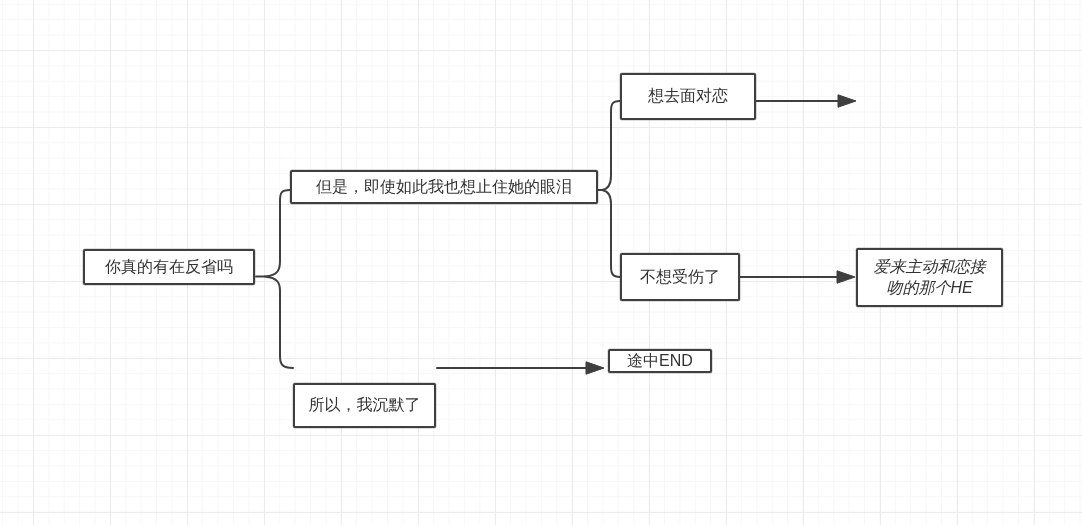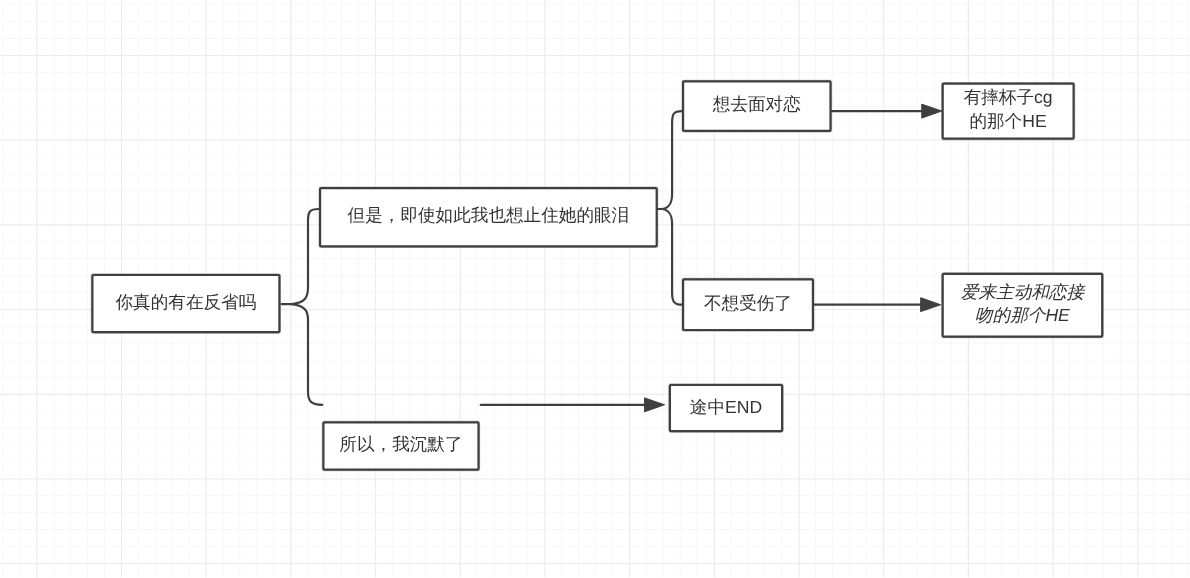--- a/index.html
+++ b/index.html
@@ -36,28 +36,28 @@
     color: #333333;
     font-size: 16px;
     line-height: 1.3;
     display: flex;
     align-items: center;
     justify-content: center;
     text-align: center;
     white-space: pre-line;
     box-shadow: 0 0 0 0.5px rgba(63,63,63,0.35);
   }
-  #node-question-root      { left: 83px;  top: 249px; width: 172px; height: 54px; }
-  #node-stop-her-tears     { left: 290px; top: 170px; width: 308px; height: 55px; text-align: right; }
+  #node-question-root      { left: 83px;  top: 249px; width: 172px; height: 36px; }
+  #node-stop-her-tears     { left: 290px; top: 170px; width: 308px; height: 34px; text-align: right; }
   #node-so-i-fell-silent   { left: 293px; top: 347px; width: 143px; height: 45px; margin-top: 36px; }
   #node-want-to-face-love  { left: 620px; top: 73px;  width: 136px; height: 47px; }
   #node-dont-want-hurt     { left: 620px; top: 253px; width: 120px; height: 48px; font-family: Liberation Serif, serif; }
   #node-he-cup-smash-cg    { left: 856px; top: 75px;  width: 121px; height: 52px; }
   #node-he-kiss            { left: 856px; top: 248px; width: 147px; height: 59px; font-style: italic; }
-  #node-midway-end         { left: 608px; top: 349px; width: 104px; height: 44px; }
+  #node-midway-end         { left: 608px; top: 349px; width: 104px; height: 24px; }
   .edge-line {
     stroke: #3f3f3f;
     stroke-width: 2;
     fill: none;
     stroke-linecap: round;
     stroke-linejoin: round;
   }
   .arrow-head {
     fill: #3f3f3f;
     stroke: #3f3f3f;
@@ -98,21 +98,19 @@
   <div class="node" id="node-question-root">你真的有在反省吗</div>
 
   <div class="node" id="node-stop-her-tears">但是，即使如此我也想止住她的眼泪</div>
 
   <div class="node" id="node-so-i-fell-silent">所以，我沉默了</div>
 
   <div class="node" id="node-want-to-face-love">想去面对恋</div>
 
   <div class="node" id="node-dont-want-hurt">不想受伤了</div>
 
-  <div class="node" id="node-he-cup-smash-cg">有摔杯子cg
-的那个HE</div>
 
   <div class="node" id="node-he-kiss">爱来主动和恋接
 吻的那个HE</div>
 
   <div class="node" id="node-midway-end">途中END</div>
 
 </div>
 
 </body></html>

